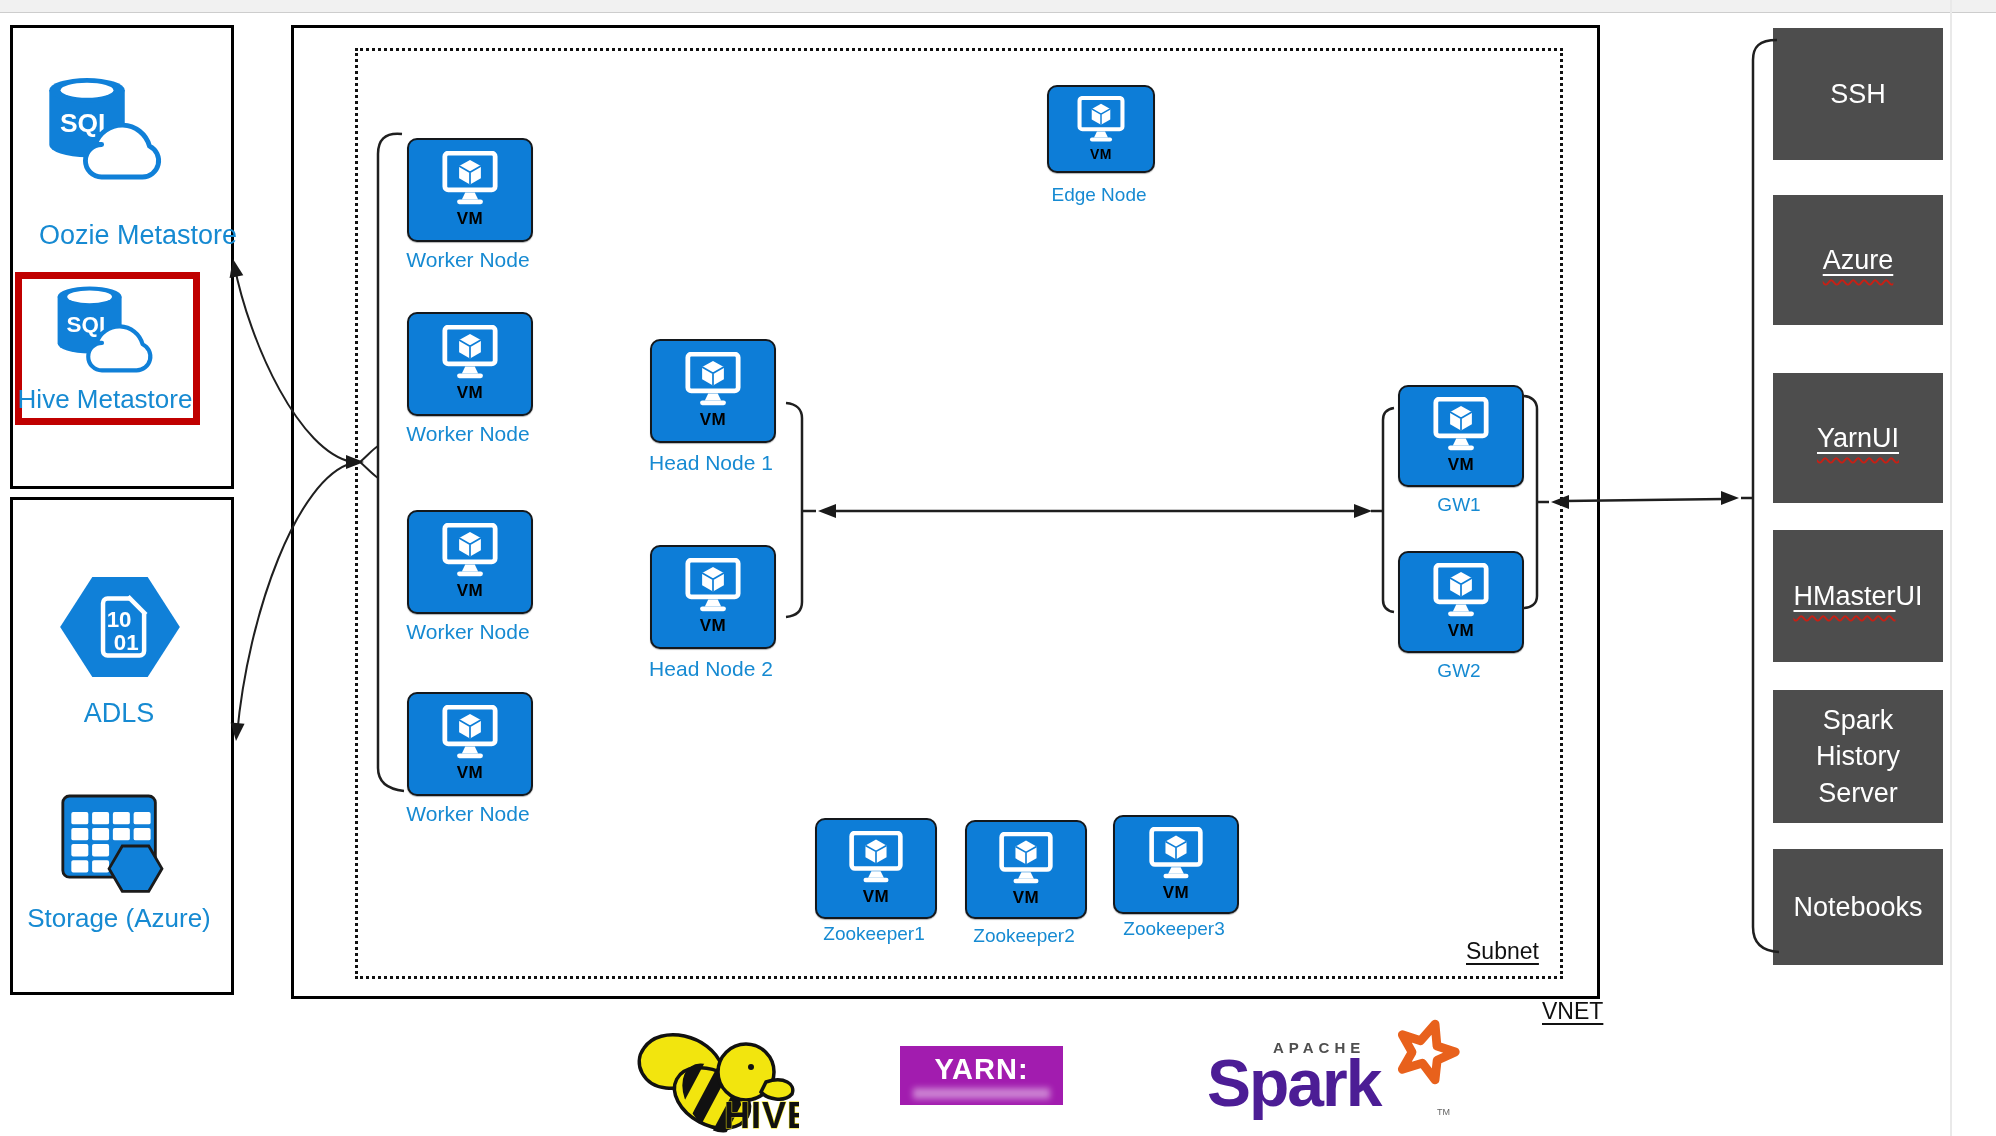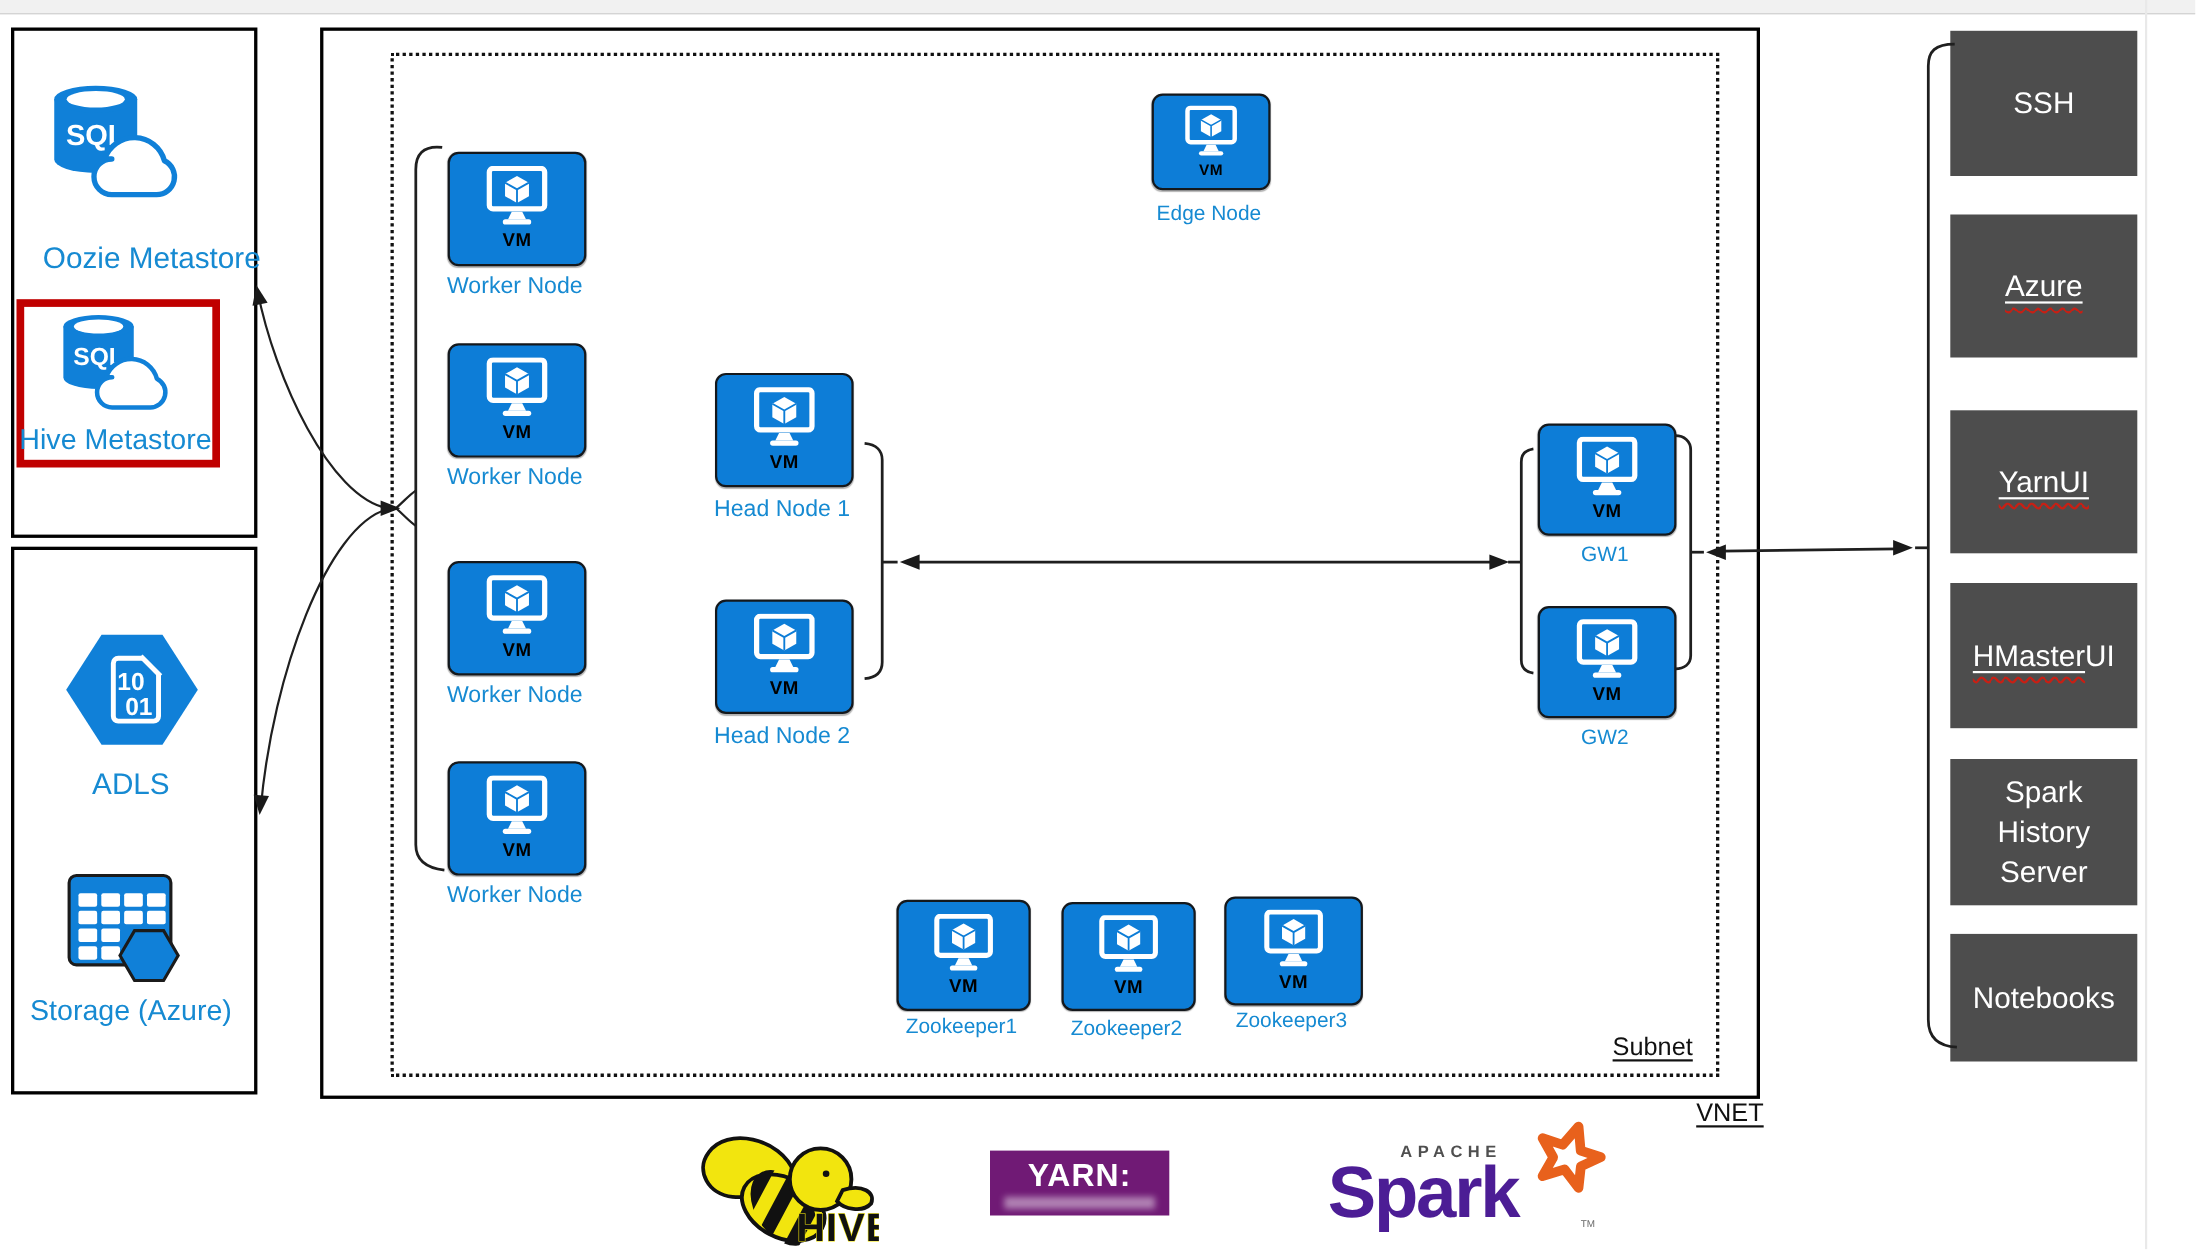--- a/index.html
+++ b/index.html
@@ -28,21 +28,21 @@
   .dark-card{position:absolute;left:1773px;width:170px;background:#4d4d4d;color:#fff;
              display:flex;align-items:center;justify-content:center;text-align:center;
              font-size:27px;line-height:1.35;}
   .u-solid{text-decoration:underline;text-decoration-thickness:2px;text-underline-offset:5px;}
   .u-wavy{text-decoration:underline wavy #c81f14;text-decoration-thickness:2px;text-underline-offset:10px;}
 
   .icon-wrap{position:absolute;}
   svg{display:block;}
   .wires{position:absolute;left:0;top:0;pointer-events:none;}
 
-  .yarn-box{position:absolute;left:900px;top:1046px;width:163px;height:59px;background:#701a75;
+  .yarn-box{position:absolute;left:900px;top:1046px;width:163px;height:59px;background:#a21caf;
             display:flex;flex-direction:column;align-items:center;justify-content:center;}
   .yarn-box .t{color:#fff;font-weight:bold;font-size:29px;letter-spacing:1px;}
   .yarn-blur{width:84%;height:11px;margin-top:2px;background:rgba(255,255,255,.45);filter:blur(3px);}
 
   .spark-wrap{position:absolute;left:1205px;top:1015px;width:260px;height:110px;}
   .spark-apache{position:absolute;left:68px;top:24px;font-size:15px;font-weight:bold;letter-spacing:5px;color:#4f4f4f;}
   .spark-word{position:absolute;left:2px;top:30px;font-size:66px;font-weight:bold;color:#4c1d95;letter-spacing:-2px;}
   .spark-tm{position:absolute;left:232px;top:92px;font-size:9px;color:#666;text-align:right;}
 </style>
 </head>

